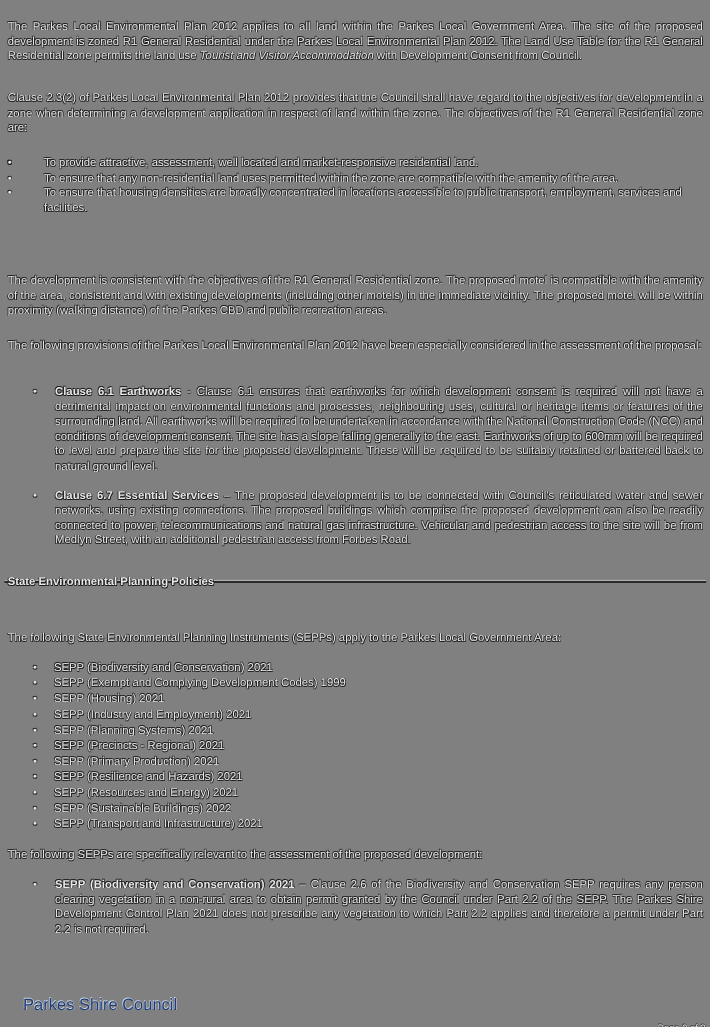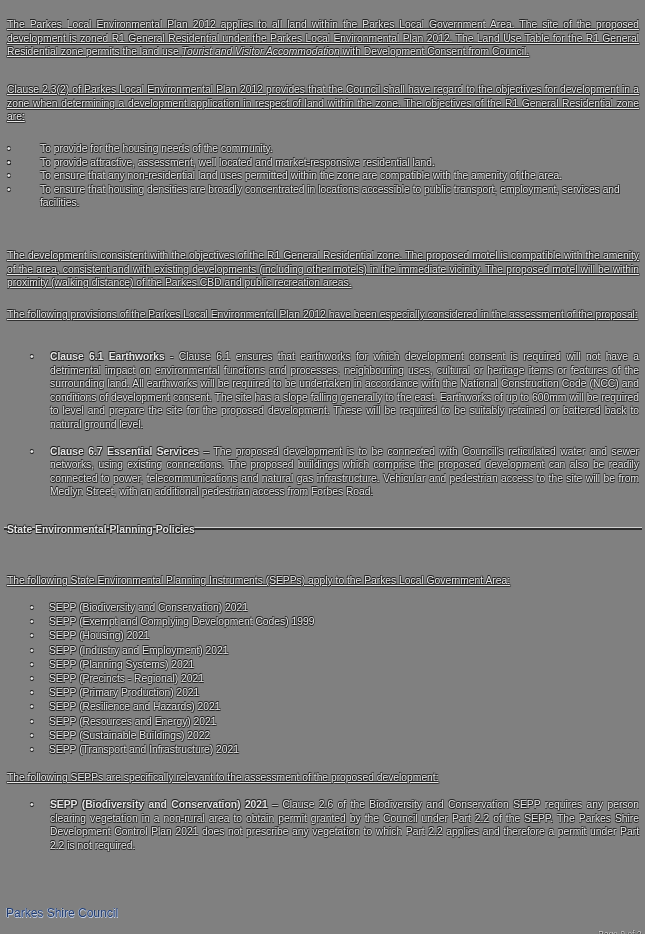--- a/index.html
+++ b/index.html
@@ -9,21 +9,21 @@
     font-family: "Liberation Sans", sans-serif;
     font-size: 10.3px;
     line-height: 13.6px;
     color: #e8e8e8;
     position: relative;
   }
   .t {
     text-shadow: -0.6px -0.6px 0 #1a1a1a, 0.6px 0.6px 0 #1a1a1a, 0.6px -0.6px 0 #333, -0.6px 0.6px 0 #333;
   }
   .page { position: absolute; left: 7px; top: 0; width: 632px; }
-  p { margin: 0; text-align: justify; text-decoration: underline; }
+  p { margin: 0; text-align: justify; }
   .p1 { position: absolute; top: 18px; }
   .p2 { position: absolute; top: 83px; }
   ul.obj { position: absolute; top: 142px; margin: 0; padding: 0; list-style: none; width: 632px; }
   ul.obj li { position: relative; padding-left: 33px; text-align: left; }
   ul.obj li .dot { position: absolute; left: 0; top: 0; }
   .p3 { position: absolute; top: 249px; }
   .p4 { position: absolute; top: 308px; }
   ul.clauses { position: absolute; top: 350px; margin: 0; padding: 0; list-style: none; width: 632px; }
   ul.clauses li { position: relative; padding-left: 43px; text-align: justify; margin-bottom: 13px; }
   ul.clauses li .dot { position: absolute; left: 23px; top: 0; }
@@ -31,34 +31,34 @@
   .rule { position: absolute; left: 4px; top: 527px; width: 638px; height: 2px; background: #2a2a2a; border-top: 1px solid #d0d0d0; }
   .h2 { position: absolute; top: 523px; font-weight: bold; }
   .p5 { position: absolute; top: 574px; }
   ul.sepps { position: absolute; top: 601px; margin: 0; padding: 0; list-style: none; }
   ul.sepps li { position: relative; padding-left: 42px; line-height: 14.2px; }
   ul.sepps li .dot { position: absolute; left: 23px; top: 0; }
   .p6 { position: absolute; top: 771px; }
   ul.relevant { position: absolute; top: 798px; margin: 0; padding: 0; list-style: none; width: 632px; }
   ul.relevant li { position: relative; padding-left: 43px; text-align: justify; }
   ul.relevant li .dot { position: absolute; left: 23px; top: 0; }
-  .footer-left { position: absolute; left: 6px; top: 907px; font-size: 12px; color: #1f3a6e; text-shadow: -0.5px -0.5px 0 #c8d4ea, 0.5px 0.5px 0 #c8d4ea; }
+  .footer-left { position: absolute; left: 21px; top: 907px; font-size: 15px; color: #1f3a6e; text-shadow: -0.5px -0.5px 0 #c8d4ea, 0.5px 0.5px 0 #c8d4ea; }
   .footer-right { position: absolute; left: 598px; top: 912px; font-size: 8.5px; color: #ddd; text-shadow: -0.5px -0.5px 0 #333, 0.5px 0.5px 0 #333; white-space: nowrap; margin-top: 16px; }
 </style>
 </head>
 <body>
 
 <div class="page">
 
   <p class="p1 t"><span>The Parkes Local Environmental Plan 2012 applies to all land within the Parkes Local Government Area. The site of the proposed development is zoned R1 General Residential under the Parkes Local Environmental Plan 2012. The Land Use Table for the R1 General Residential zone permits the land use </span><i>Tourist and Visitor Accommodation</i><span> with Development Consent from Council.</span></p>
 
   <p class="p2 t">Clause 2.3(2) of Parkes Local Environmental Plan 2012 provides that the Council shall have regard to the objectives for development in a zone when determining a development application in respect of land within the zone. The objectives of the R1 General Residential zone are:</p>
 
   <ul class="obj t">
-    <li><span class="dot">•</span><span>To provide for the housing needs of the community.</span></li>
+    <li><span class="dot">•</span></li>
     <li><span class="dot">•</span></li>
     <li><span class="dot">•</span></li>
     <li><span class="dot">•</span><span>To provide attractive, assessment, well located and market-responsive residential land.</span></li>
     <li><span class="dot">•</span><span>To ensure that any non-residential land uses permitted within the zone are compatible with the amenity of the area.</span></li>
     <li><span class="dot">•</span><span>To ensure that housing densities are broadly concentrated in locations accessible to public transport, employment, services and facilities.</span></li>
   </ul>
 
   <p class="p3 t">The development is consistent with the objectives of the R1 General Residential zone. The proposed motel is compatible with the amenity of the area, consistent and with existing developments (including other motels) in the immediate vicinity. The proposed motel will be within proximity (walking distance) of the Parkes CBD and public recreation areas.</p>
 
   <p class="p4 t">The following provisions of the Parkes Local Environmental Plan 2012 have been especially considered in the assessment of the proposal:</p>

